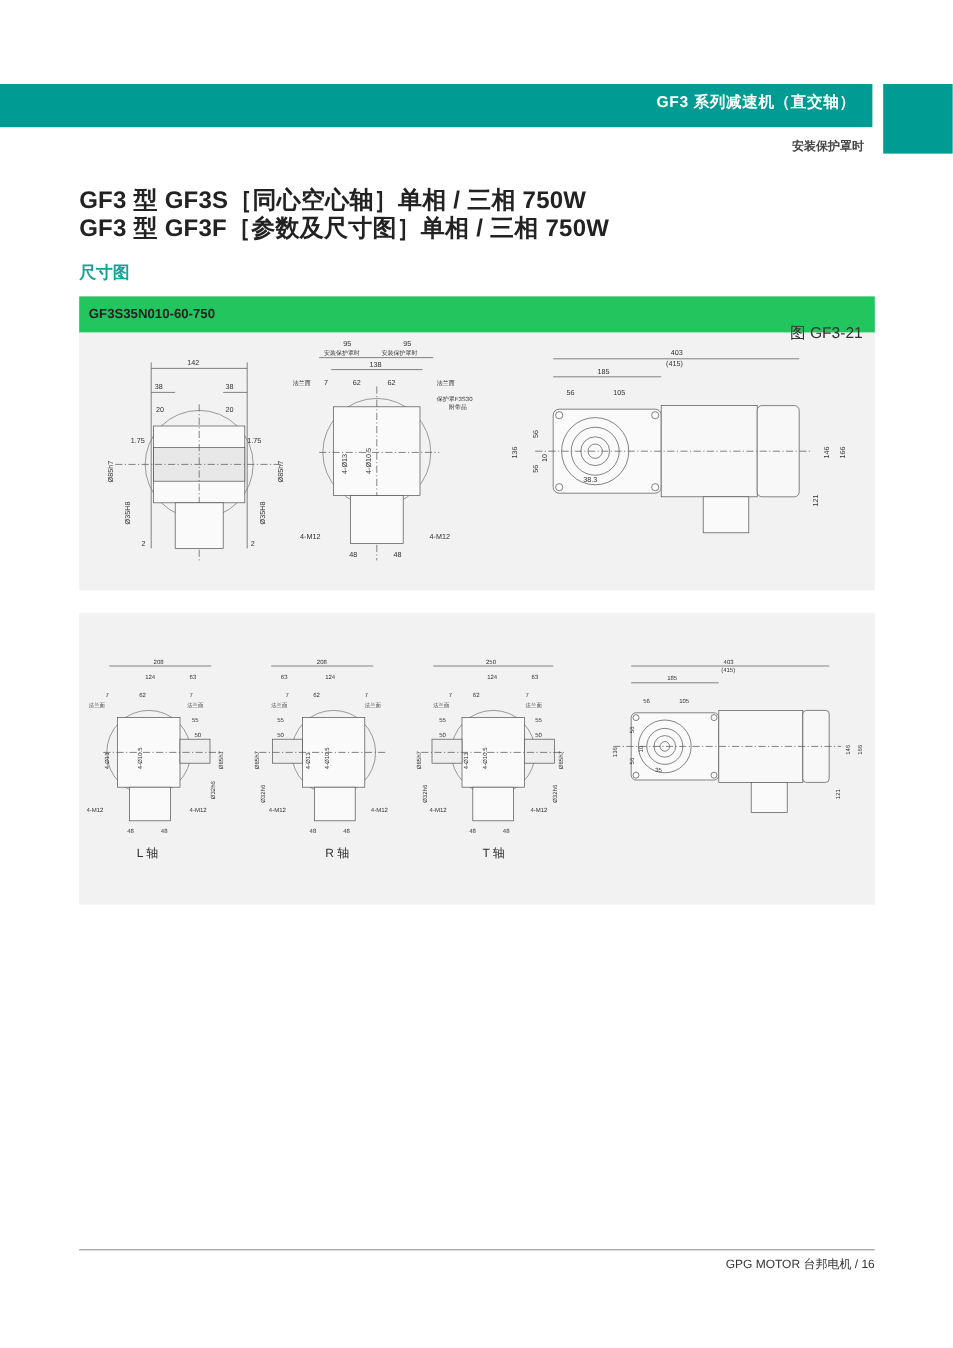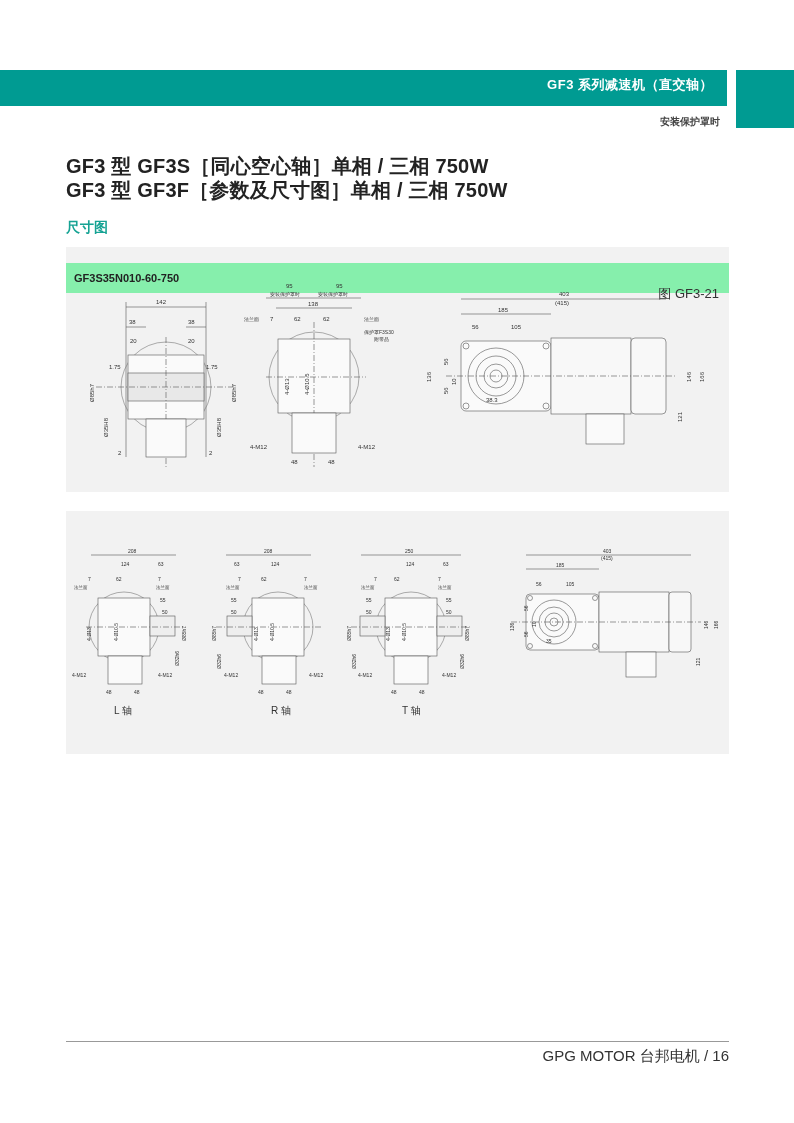--- a/index.html
+++ b/index.html
@@ -10,31 +10,31 @@
   .top-bar .title { position: absolute; right: 14px; top: 6px; color: #fff; font-size: 13px; font-weight: bold; letter-spacing: 0.5px; }
   .side-block { position: absolute; left: 736px; top: 70px; width: 58px; height: 58px; background: #009b92; }
   .subtitle { position: absolute; right: 74px; top: 115px; font-size: 10px; font-weight: bold; color: #444; }
 
   .heading { position: absolute; left: 66px; font-size: 20px; font-weight: bold; color: #222; letter-spacing: 0.2px; }
   .h1 { top: 153px; }
   .h2 { top: 177px; }
   .section-label { position: absolute; left: 66px; top: 219px; font-size: 14px; font-weight: bold; color: #16a394; }
 
   .panel { position: absolute; left: 66px; width: 663px; background: #f2f2f2; }
-  .panel-head { height: 30px; background: #86efac; position: relative; margin-top: 16px; }
+  .panel-head { height: 30px; background: #22c55e; position: relative; }
   .panel-head .model { position: absolute; left: 8px; top: 9px; font-size: 11px; font-weight: bold; color: #222; }
   .panel-head .fig { position: absolute; right: 10px; top: 22px; font-size: 13px; color: #333; }
   .stack { display: inline-flex; flex-direction: column; vertical-align: middle; font-size: 6px; line-height: 6px; text-align: center; margin: 0 1px; position: relative; top: -1px; }
   .panel svg { position: absolute; left: 0; top: 30px; }
 
   .p1 { top: 247px; height: 245px; }
   .p2 { top: 511px; height: 243px; }
 
   .footer-line { position: absolute; left: 66px; top: 1041px; width: 663px; height: 1px; background: #999; }
-  .footer { position: absolute; right: 65px; top: 1047px; font-size: 15px; color: #333; }
+  .footer { position: absolute; right: 65px; top: 1047px; font-size: 10px; color: #333; }
 
   svg text { font-family: "Liberation Sans", sans-serif; fill: #333; }
 </style>
 </head>
 <body>
 
 <div class="top-bar">
   <span class="title">GF3 系列减速机（直交轴）</span>
 </div>
 <div class="side-block"></div>

